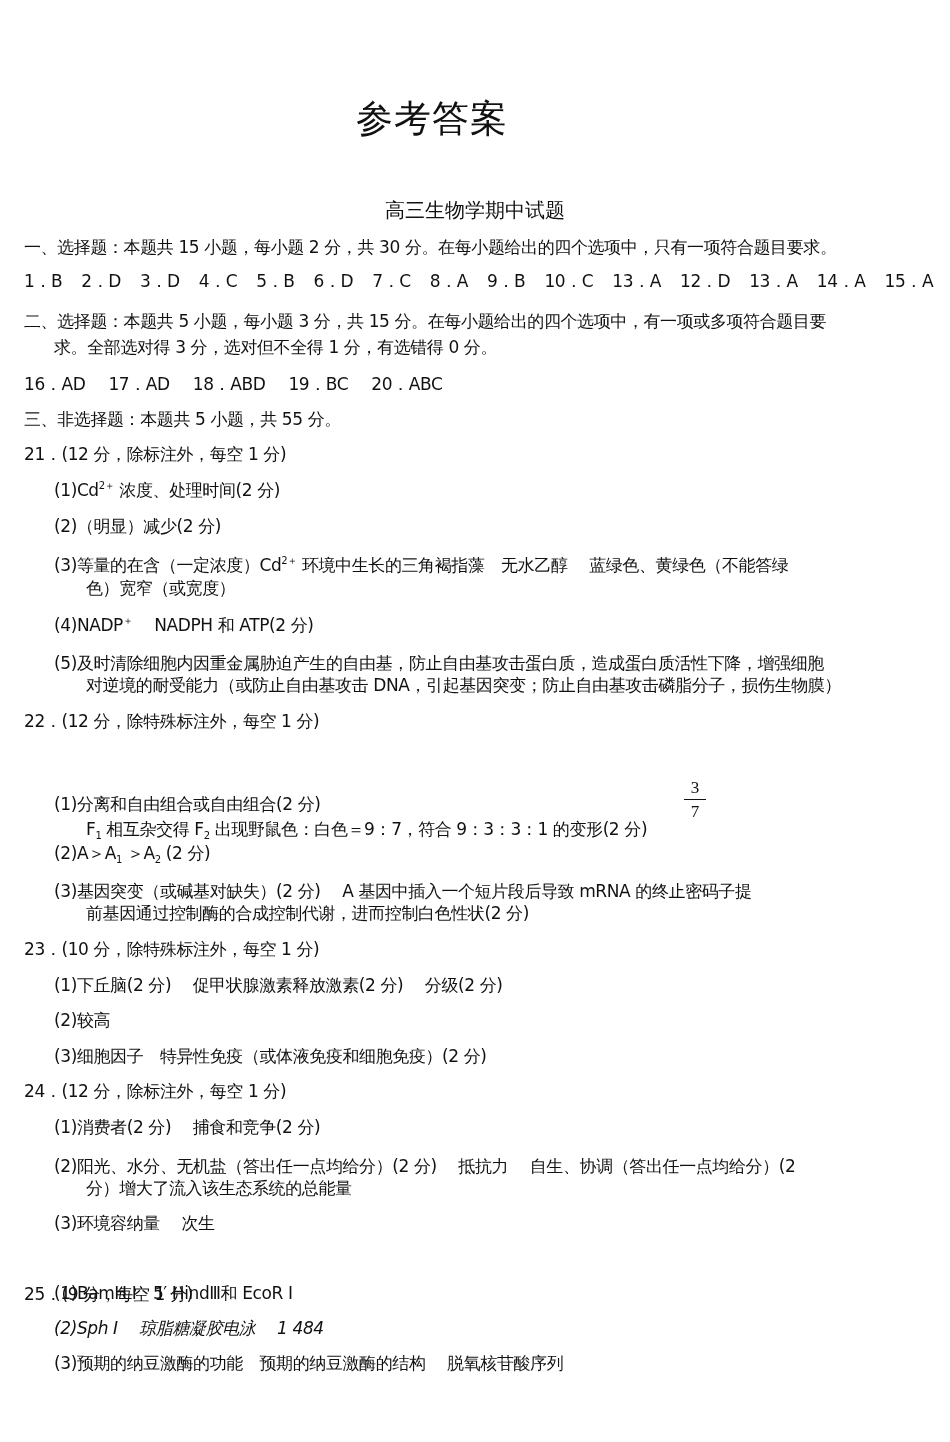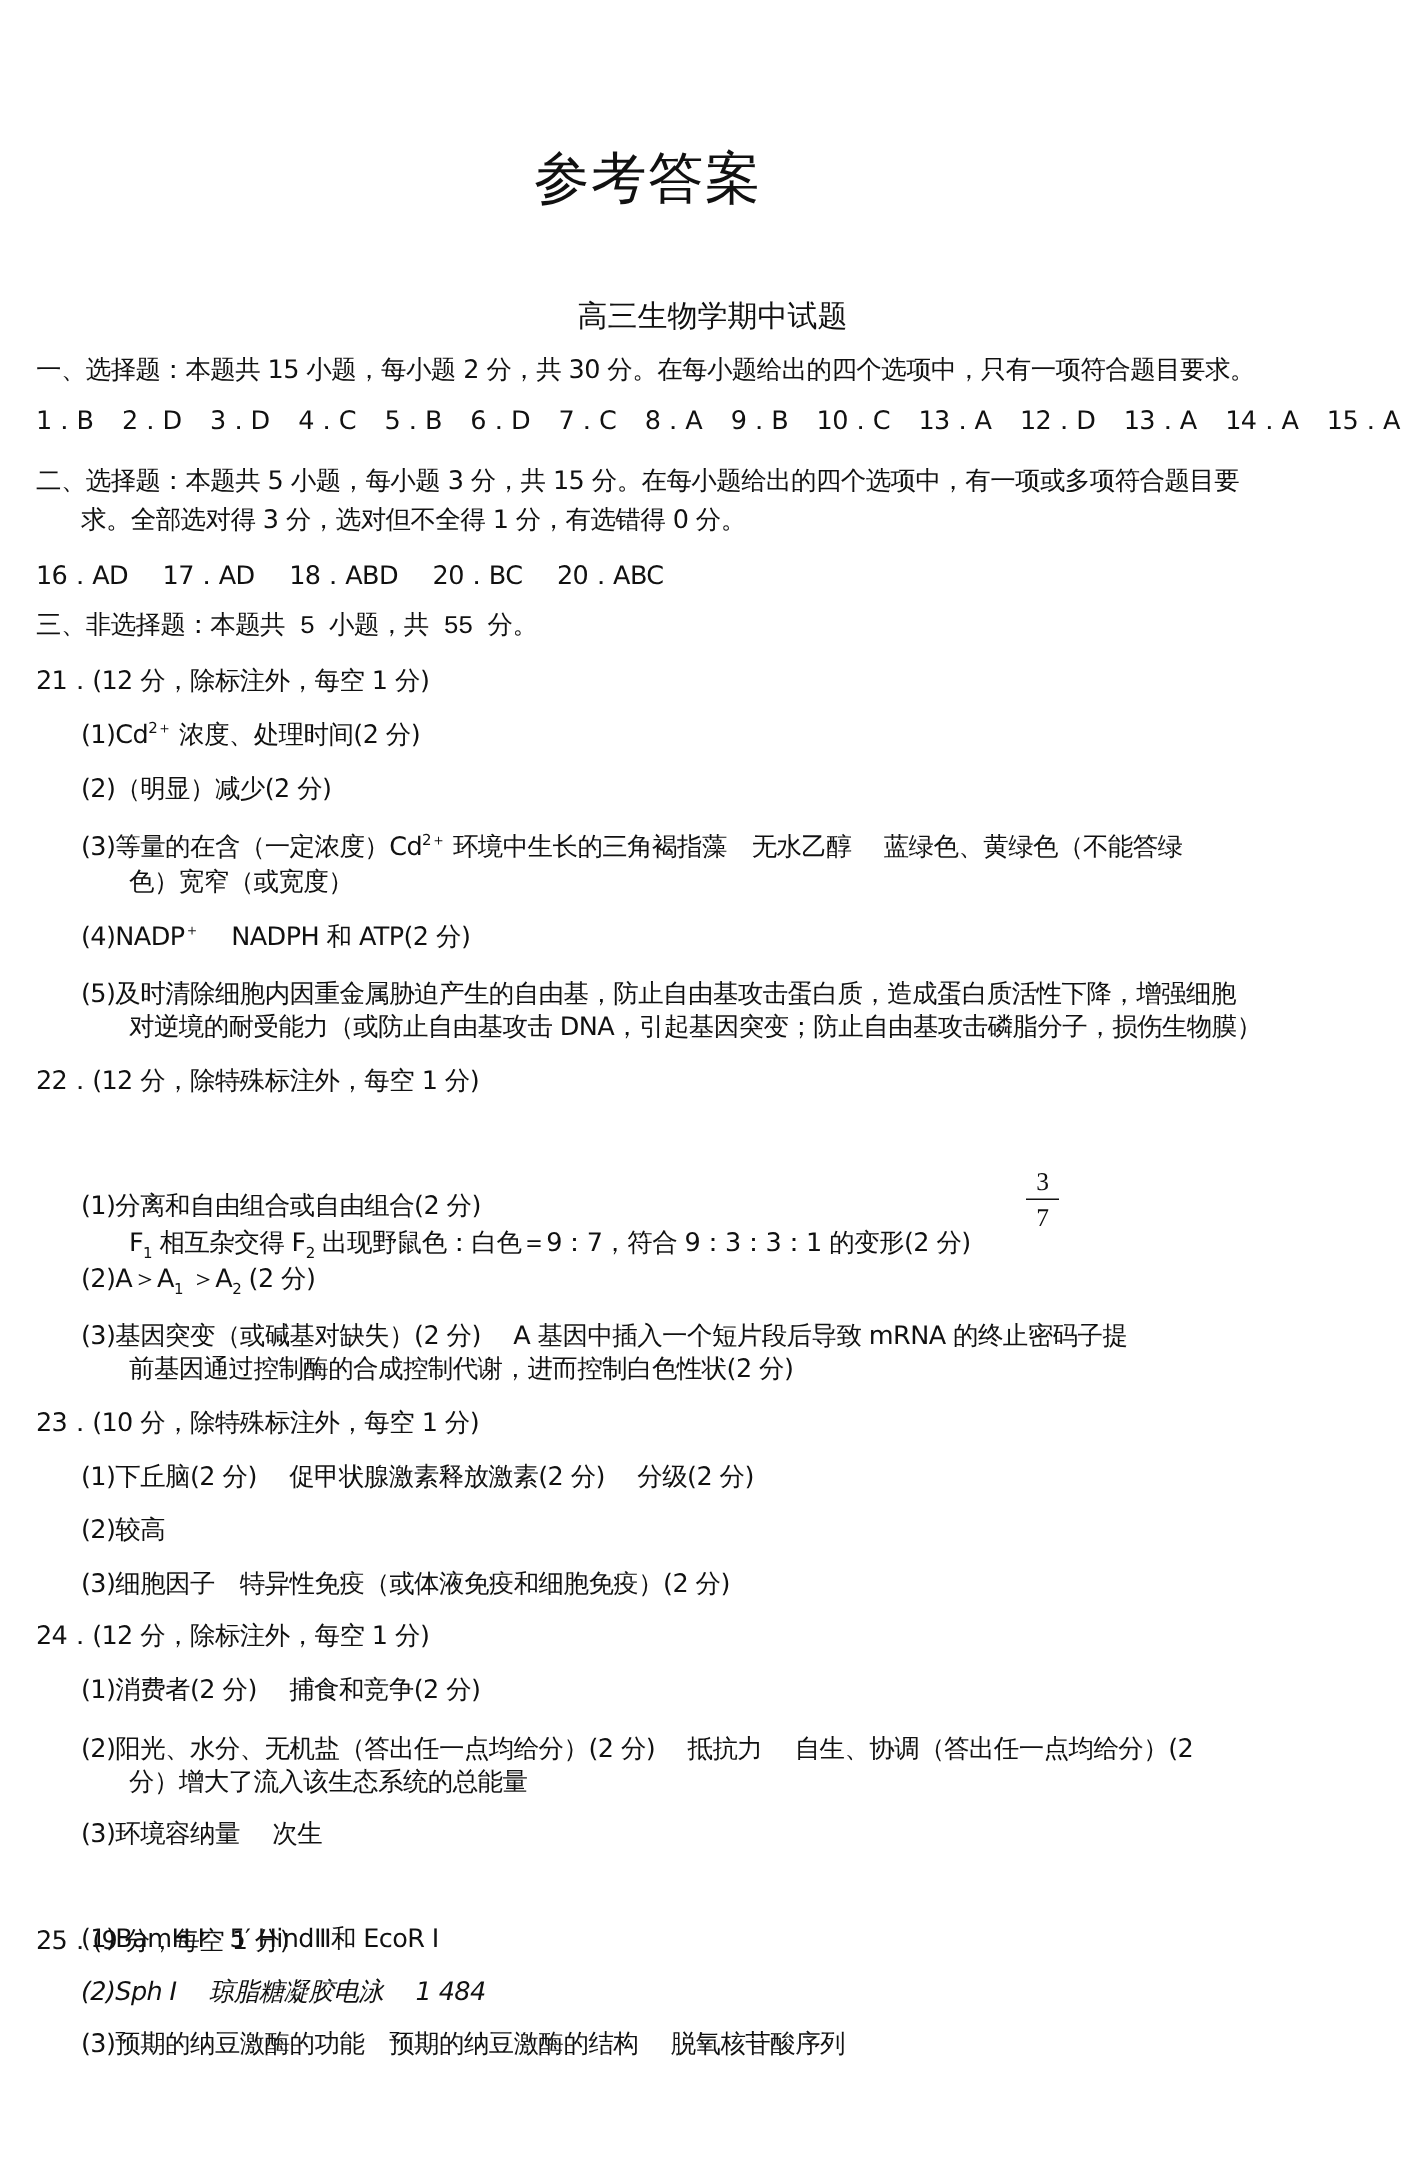--- a/index.html
+++ b/index.html
@@ -56,25 +56,25 @@
   <span>14．A</span><span class="gap" style="width:14px"></span>
   <span>15．A</span>
 </div>
 
 <div class="ln l0" style="top:310px;">二、选择题：本题共 5 小题，每小题 3 分，共 15 分。在每小题给出的四个选项中，有一项或多项符合题目要</div>
 <div class="ln l1" style="top:336px;">求。全部选对得 3 分，选对但不全得 1 分，有选错得 0 分。</div>
 <div class="ln l0" style="top:373px;">
   <span>16．AD</span><span class="gap"></span>
   <span>17．AD</span><span class="gap"></span>
   <span>18．ABD</span><span class="gap"></span>
-  <span>20．BC</span><span class="gap"></span>
+  <span>19．BC</span><span class="gap"></span>
   <span>20．ABC</span>
 </div>
 
-<div class="ln l0" style="top:408px;font-family:Liberation Mono, monospace;">三、非选择题：本题共 5 小题，共 55 分。</div>
+<div class="ln l0" style="top:408px;">三、非选择题：本题共 5 小题，共 55 分。</div>
 
 <div class="ln l0" style="top:443px;">21．(12 分，除标注外，每空 1 分)</div>
 <div class="ln l1" style="top:479px;">
   <span>(1)Cd</span><sup>2＋</sup>
   <span>浓度、处理时间(2 分)</span>
 </div>
 <div class="ln l1" style="top:515px;">(2)（明显）减少(2 分)</div>
 <div class="ln l1" style="top:554px;">
   <span>(3)等量的在含（一定浓度）Cd</span><sup>2＋</sup>
   <span>环境中生长的三角褐指藻　无水乙醇　 蓝绿色、黄绿色（不能答绿</span>

